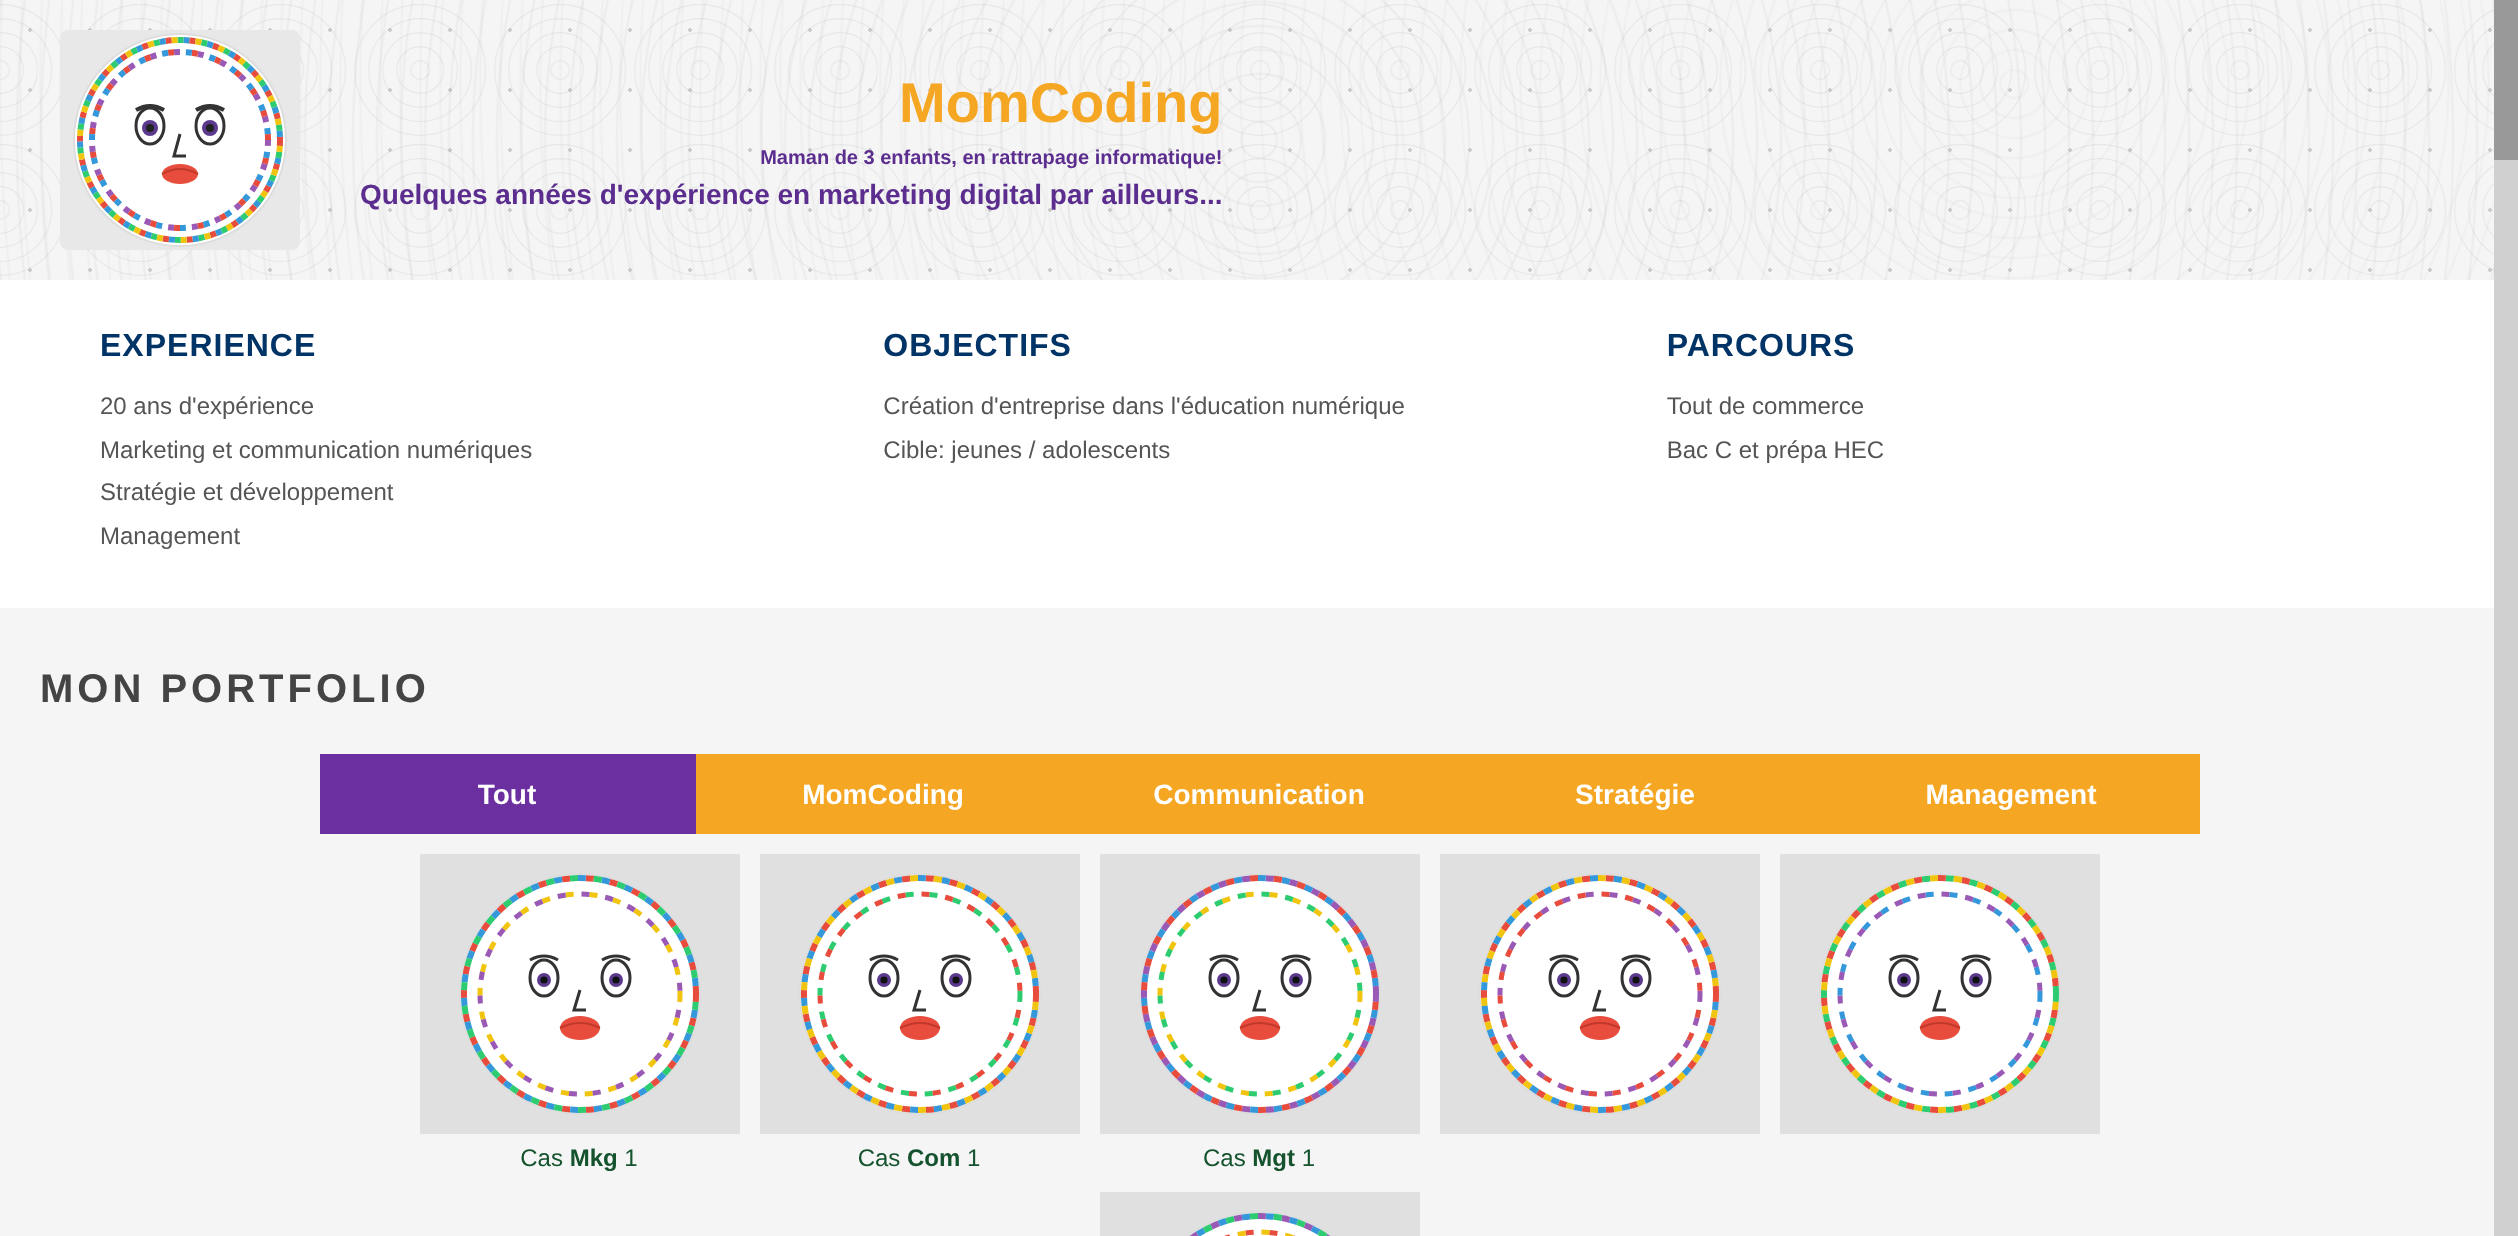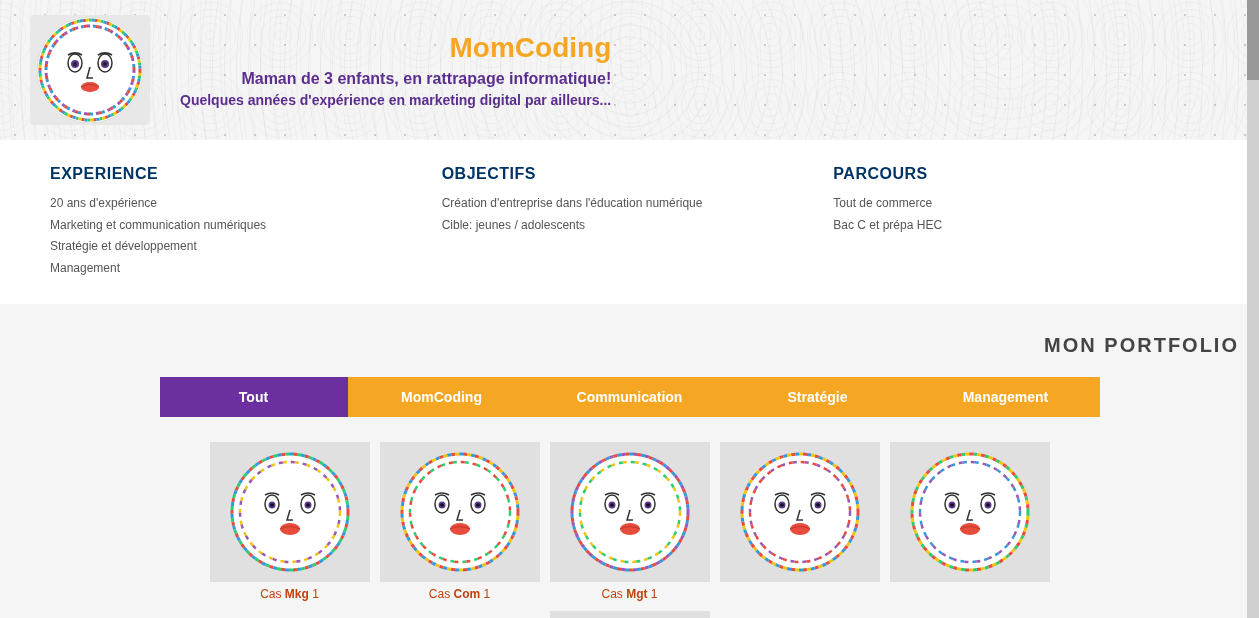--- a/index.html
+++ b/index.html
@@ -61,21 +61,21 @@
 
     .site-title {
       color: #f5a623;
       font-size: 28px;
       font-weight: bold;
       margin-bottom: 6px;
     }
 
     .site-subtitle1 {
       color: #5b2d8e;
-      font-size: 16px;
+      font-size: 10px;
       font-weight: bold;
       margin-bottom: 4px;
     }
 
     .site-subtitle2 {
       color: #5b2d8e;
       font-size: 14px;
       font-weight: bold;
     }
 
@@ -109,33 +109,33 @@
     }
 
     
     .portfolio-section {
       background: #f5f5f5;
       padding: 30px 20px;
       min-height: 400px;
     }
 
     .portfolio-title {
-      text-align: right;
+      text-align: left;
       color: #444;
       font-size: 20px;
       font-weight: bold;
       letter-spacing: 2px;
       margin-bottom: 20px;
     }
 
     
     .filter-buttons {
       display: flex;
       justify-content: center;
-      margin-bottom: 25px;
+      margin-bottom: 10px;
       gap: 0;
       max-width: 940px;
       margin-left: auto;
       margin-right: auto;
     }
 
     .filter-btn {
       padding: 12px 0;
       font-size: 14px;
       font-weight: bold;
@@ -173,21 +173,21 @@
       height: 140px;
       background: #e0e0e0;
       display: flex;
       align-items: center;
       justify-content: center;
       overflow: hidden;
     }
 
     .portfolio-item-label {
       font-size: 12px;
-      color: #c2410c;
+      color: #14532d;
       margin-top: 5px;
     }
 
     .portfolio-item-label span {
       font-weight: bold;
     }
 
     
     .scrollbar {
       position: fixed;

